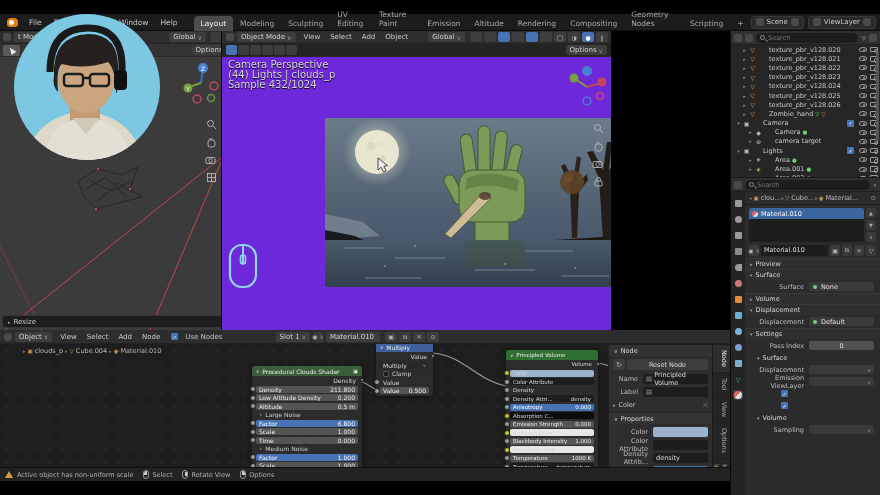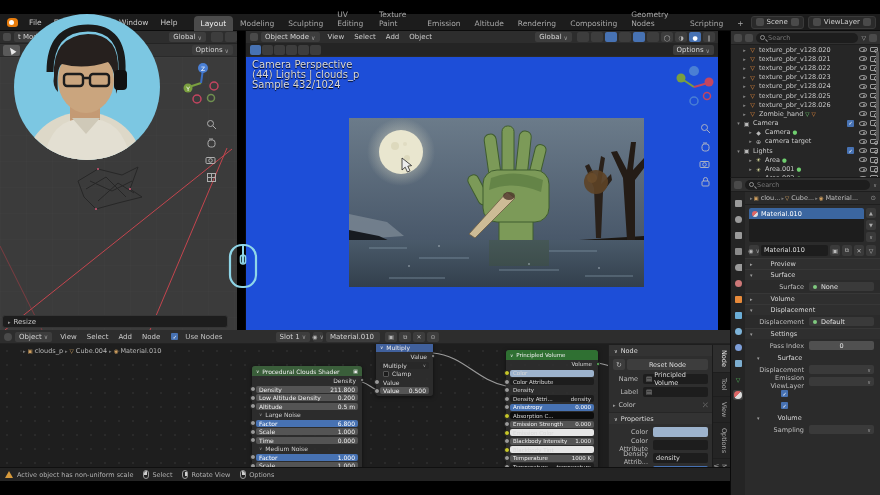--- a/index.html
+++ b/index.html
@@ -17,21 +17,21 @@
   .wtabs{display:flex;margin-left:10px;height:17px;align-items:flex-end}
   .wtab{padding:3px 7px 3px 7px;font-size:7.5px;color:#a8a8a8;border-radius:4px 4px 0 0}
   .wtab.active{background:#4b4b4b;color:#f0f0f0}
   .tb-right{margin-left:auto;display:flex;align-items:center;margin-right:4px;gap:4px}
   .tb-field{display:flex;align-items:center;background:#2a2a2a;border:1px solid #3a3a3a;border-radius:3px;height:13px;padding:0 4px;gap:3px;font-size:7px;color:#cfcfcf}
   .mini-sq{width:8px;height:8px;background:#4a4a4a;border-radius:2px;display:inline-block}
   .caret::after{content:"∨";font-size:6px;color:#9a9a9a;margin-left:2px}
   
   #vpL{left:0;top:31px;width:237px;height:299px;background:#3b3b3b;overflow:hidden;
        background-image:linear-gradient(#42424255 1px,transparent 1px),linear-gradient(90deg,#42424255 1px,transparent 1px);background-size:26px 26px}
-  #vpC{left:245px;top:31px;width:473px;height:299px;background:#1d4ed8;overflow:hidden;border-left:1px solid #0a0a0a}
+  #vpC{left:221px;top:31px;width:390px;height:299px;background:#6d28d9;overflow:hidden;border-left:1px solid #0a0a0a}
   .vph1{position:absolute;left:0;top:0;right:0;height:13px;background:#2d2d2d;display:flex;align-items:center;font-size:7px;color:#c5c5c5;border-bottom:1px solid #242424}
   .vph2{position:absolute;left:0;top:13px;right:0;height:13px;background:#333333;display:flex;align-items:center;font-size:7px;border-bottom:1px solid #2a2a2a}
   #vpC .vph2{background:#242424}
   .hmenu{padding:0 5px;color:#cdcdcd}
   .icob{width:12px;height:10px;background:#3d3d3d;border-radius:2px;margin-left:2px;display:flex;align-items:center;justify-content:center;font-size:6px;color:#b5b5b5}
   .icob.blue{background:#4772b3;color:#fff}
   .dd{display:flex;align-items:center;background:#3d3d3d;border-radius:2px;height:10px;padding:0 4px;margin:0 3px;color:#d5d5d5}
   .toolbtn{width:17px;height:11px;background:#5a5a5a;border-radius:2px;margin-left:3px;display:flex;align-items:center;justify-content:center}
   .cursor-glyph{width:0;height:0;border-left:3px solid transparent;border-right:3px solid transparent;border-bottom:7px solid #e8e8e8;transform:rotate(-35deg)}
   .selgroup{display:flex;margin-left:4px;gap:1px}
@@ -49,21 +49,21 @@
   #outliner{left:730px;top:31px;width:150px;height:146px;background:#262626;overflow:hidden;border-left:1px solid #0a0a0a}
   .olhead{height:14px;background:#303030;display:flex;align-items:center;padding:0 3px;gap:3px;border-bottom:1px solid #1e1e1e}
   .searchpill{flex:1;display:flex;align-items:center;background:#1d1d1d;border-radius:7px;height:10px;padding:0 4px;gap:3px}
   .searchpill input{border:0;background:transparent;color:#9a9a9a;font-size:6.5px;width:100%;outline:none;font-family:inherit}
   .mag{width:5px;height:5px;border:1px solid #8f8f8f;border-radius:50%;position:relative;flex:none}
   .mag::after{content:"";position:absolute;left:4px;top:4px;width:3px;height:1px;background:#8f8f8f;transform:rotate(45deg)}
   .ol-row{display:flex;align-items:center;height:9.2px;font-size:6.5px;color:#c9c9c9;padding:0 2px;white-space:nowrap}
   .ol-arrow{color:#8a8a8a;font-size:5px;width:7px;text-align:center}
   .ol-ico{width:9px;font-size:6px;text-align:center}
   .c-or{color:#e78a3a}.c-gy{color:#b9b9b9}.c-ye{color:#d8d89a}
-  .ol-label{margin-left:2px}
+  .ol-label{margin-left:12px}
   .ol-badge{font-size:5.5px;margin-left:2px}
   .b-green{color:#6fcf6f}.b-orange{color:#e78a3a}
   .ol-chk{display:none;width:7px;height:7px;border-radius:1px;margin-right:2px}
   .ol-chk.on{display:flex;background:#4772b3;color:#fff;font-size:5px;align-items:center;justify-content:center}
   .ol-chk.on::after{content:"✓"}
   .i-eye{width:8px;height:5px;border:1px solid #9a9a9a;border-radius:50%;position:relative;margin-left:3px;flex:none}
   .i-eye::after{content:"";position:absolute;left:2.5px;top:1px;width:2px;height:2px;border-radius:50%;background:#9a9a9a}
   .i-cam{width:8px;height:5.5px;border:1px solid #9a9a9a;border-radius:1px;position:relative;margin-left:3px;flex:none}
   .i-cam::after{content:"";position:absolute;left:2.5px;top:1px;width:2.5px;height:2.5px;border-radius:50%;border:1px solid #9a9a9a}
   .ol-scroll{position:absolute;right:1px;top:20px;width:3px;height:90px;background:#555;border-radius:2px}
@@ -79,21 +79,21 @@
   .pbread{height:13px;display:flex;align-items:center;padding:0 4px;gap:2px;color:#bdbdbd;border-bottom:1px solid #1f1f1f}
   .pbread .sep{color:#7f7f7f;font-size:5px;margin:0 1px}
   .slotwrap{display:flex;margin:3px 4px 2px 4px;gap:2px}
   .slotlist{flex:1;background:#1d1d1d;border-radius:2px;height:34px;overflow:hidden}
   .slotrow{height:11px;background:#3b66a0;display:flex;align-items:center;padding:0 3px;gap:3px;color:#fff}
   .slotside{width:10px;display:flex;flex-direction:column;gap:2px}
   .sbtn{height:10px;background:#3a3a3a;border-radius:2px;display:flex;align-items:center;justify-content:center;color:#aaa;font-size:5px}
   .dbrow{display:flex;align-items:center;margin:2px 4px;gap:2px;height:12px}
   .dbfield{flex:1;background:#1d1d1d;border-radius:2px;height:11px;display:flex;align-items:center;padding:0 3px;gap:3px;color:#ddd}
   .dbico{width:10px;height:11px;background:#3a3a3a;border-radius:2px;display:flex;align-items:center;justify-content:center;color:#bbb;font-size:6px}
-  .phead{height:11px;display:flex;align-items:center;padding:0 5px;gap:18px;color:#d8d8d8;border-top:1px solid #373737;background:#2f2f2f}
+  .phead{height:11px;display:flex;align-items:center;padding:0 5px;gap:3px;color:#d8d8d8;border-top:1px solid #373737;background:#2f2f2f}
   .phead .tri{font-size:5px;color:#9f9f9f}
   .prow{display:flex;align-items:center;height:11px;padding:0 6px 0 2px;margin:1px 0}
   .plabel{width:62px;text-align:right;padding-right:5px;color:#bdbdbd;flex:none}
   .pval{flex:1;height:9.5px;border-radius:2px;display:flex;align-items:center;padding:0 4px;color:#e0e0e0;position:relative}
   .pval.select{background:#3a3a3a}
   .pval.select::after{content:"∨";position:absolute;right:3px;font-size:5px;color:#9a9a9a}
   .pval.num{background:#505050;justify-content:center}
   .pval.btn-dot{background:#3a3a3a}
   .pval.btn-dot::before{content:"";width:4px;height:4px;border-radius:50%;background:#7fc97f;margin-right:4px}
   .prow.check .plabel{width:34px}

